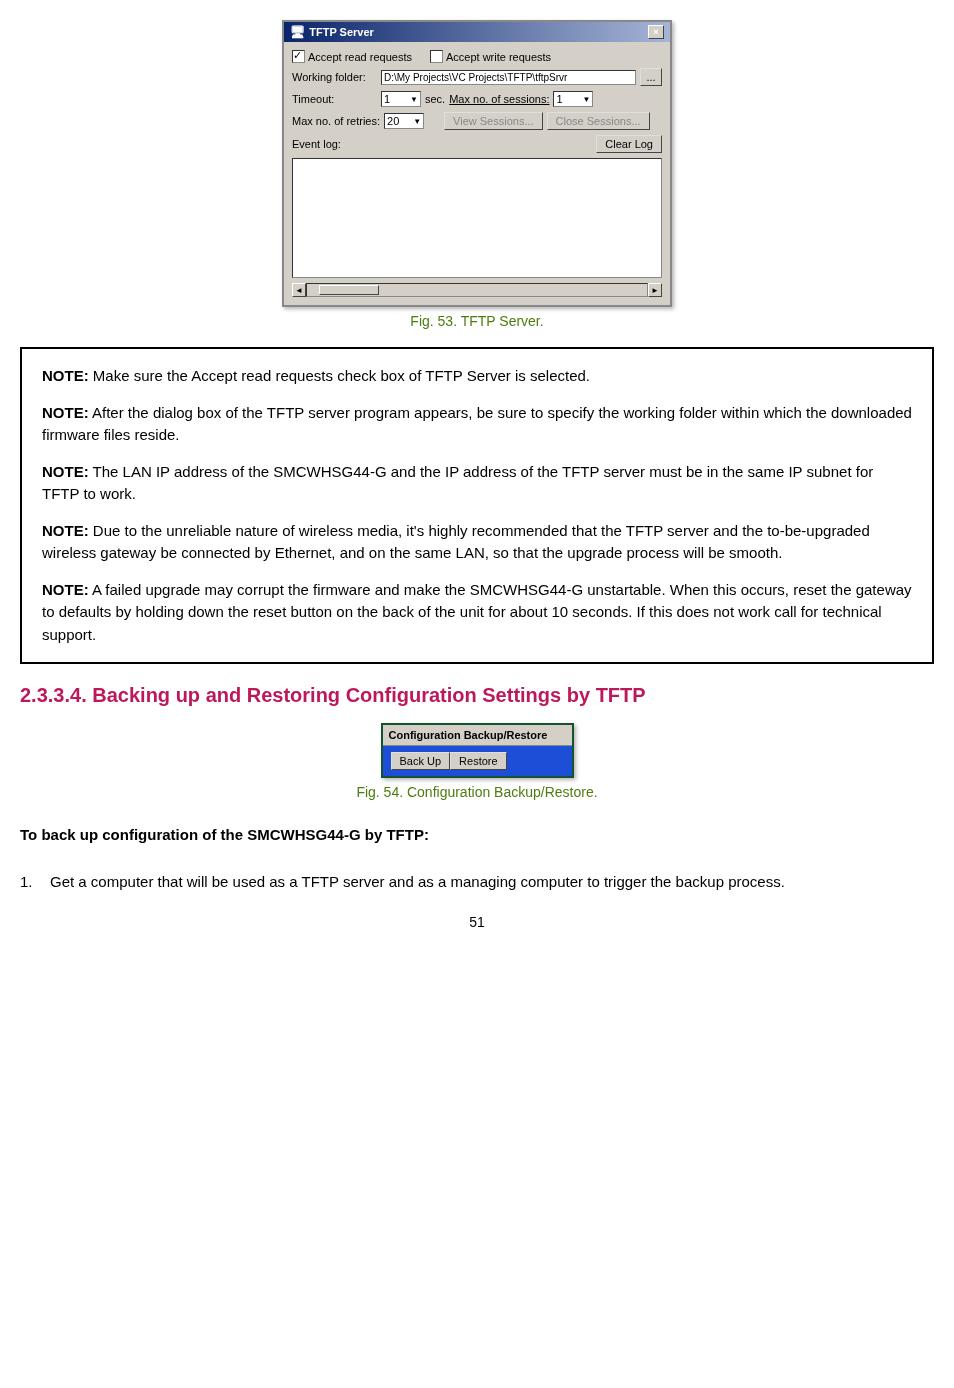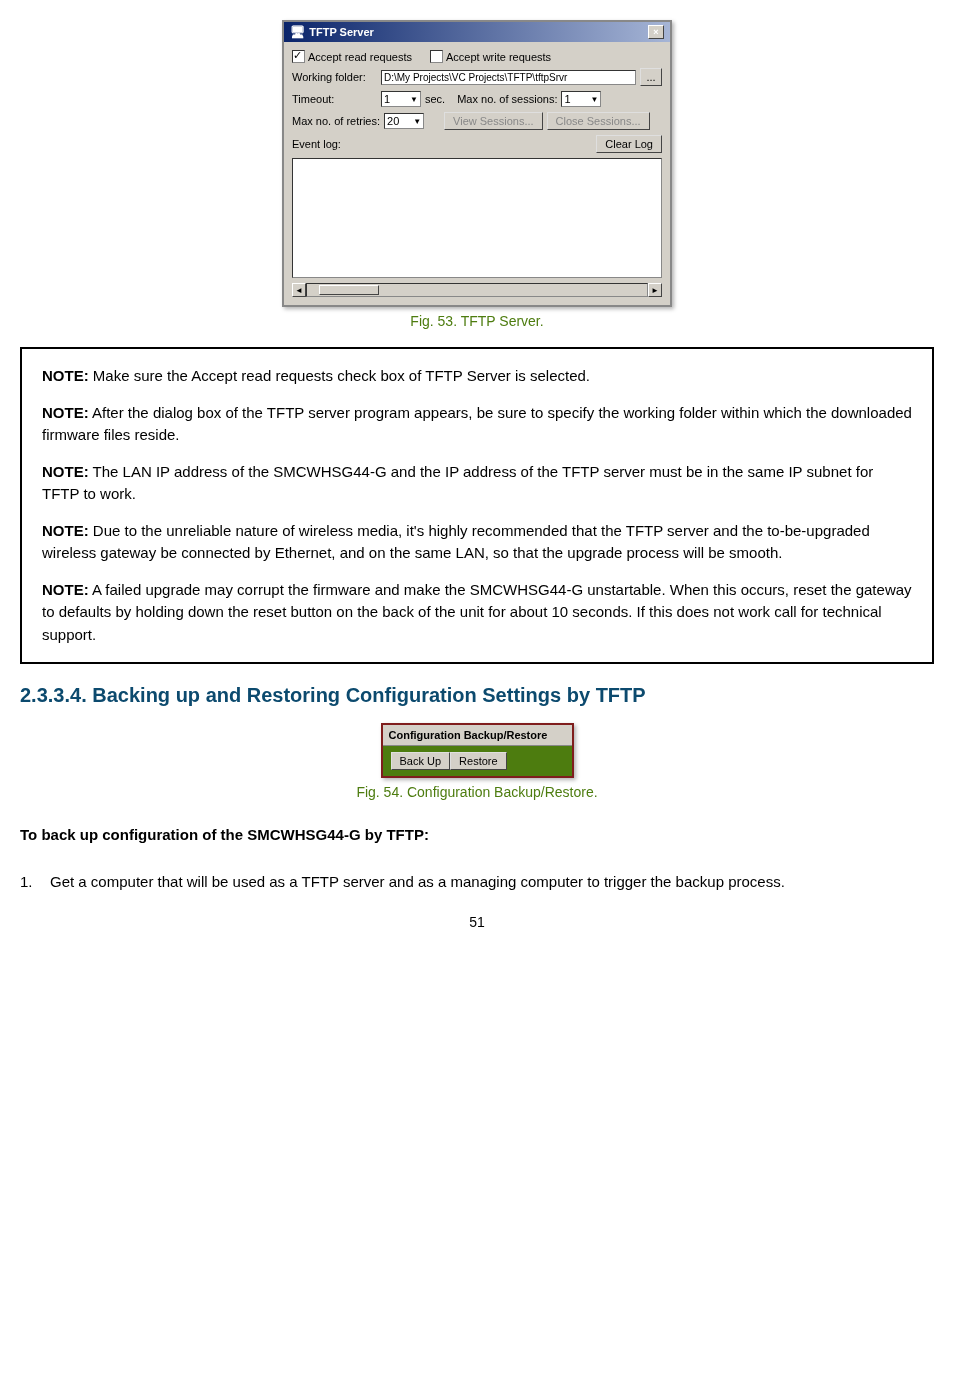--- a/index.html
+++ b/index.html
@@ -246,27 +246,27 @@
 
     .note-bold {
       font-weight: bold;
     }
 
     
     .section-heading {
       font-size: 20px;
       font-weight: bold;
       margin: 20px 0 16px 0;
-      color: #0c4a6e;
+      color: #be185d;
     }
 
     
     .config-dialog {
-      border: 2px solid #7f1d1d;
-      background: #4d7c0f;
+      border: 2px solid #14532d;
+      background: #1d4ed8;
       width: 193px;
       font-family: "Tahoma", "MS Sans Serif", Arial, sans-serif;
       font-size: 11px;
       box-shadow: 2px 2px 4px rgba(0,0,0,0.3);
     }
 
     .config-dialog-titlebar {
       background: #d4d0c8;
       border-bottom: 1px solid #888;
       padding: 4px 6px;
@@ -353,21 +353,21 @@
           <div class="win-browse-btn">...</div>
         </div>
 
         <div class="dialog-field-row">
           <span class="dialog-label" style="min-width:85px;">Timeout:</span>
           <div class="win-select-small">
             <span>1</span>
             <span class="win-dropdown-arrow">▼</span>
           </div>
           <span class="dialog-label">sec.</span>
-          <span class="dialog-label" style="margin-left:8px;">Max no. of sessions:</span>
+          <span class="dialog-label" style="text-decoration:underline;">Max no. of sessions:</span>
           <div class="win-select-small">
             <span>1</span>
             <span class="win-dropdown-arrow">▼</span>
           </div>
         </div>
 
         <div class="dialog-field-row">
           <span class="dialog-label" style="min-width:85px;">Max no. of retries:</span>
           <div class="win-select-small">
             <span>20</span>

